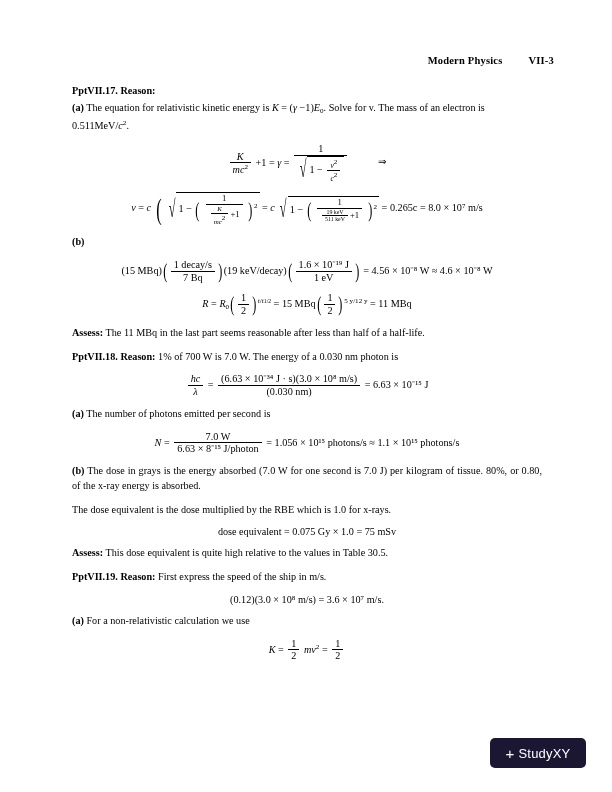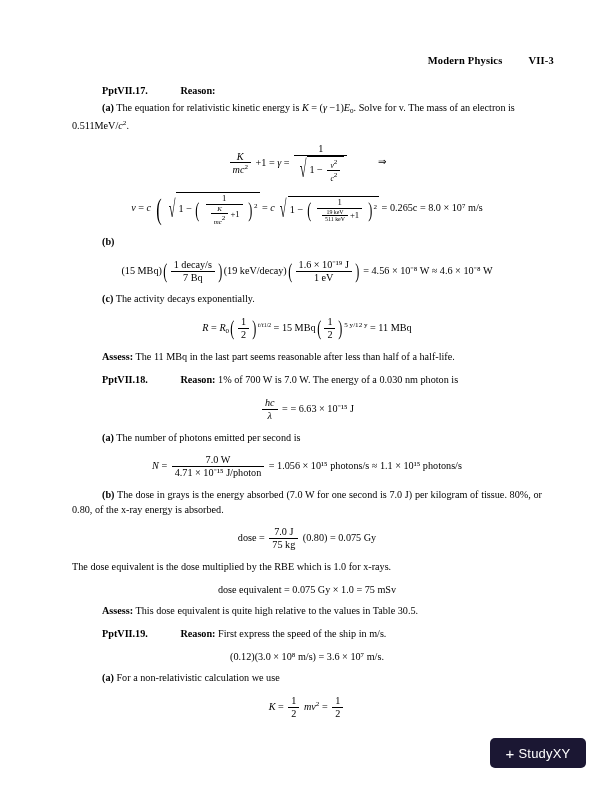--- a/index.html
+++ b/index.html
@@ -38,21 +38,21 @@
     left: 72px;
     width: 470px;
   }
   .para {
     font-size: 10.2px;
     line-height: 1.45;
     text-align: justify;
     margin: 0 0 2px 0;
   }
   .para.spaced { margin-top: 9px; }
-  .lbl { font-weight: bold; margin-left: 30px; }
+  .lbl { font-weight: bold; }
   .eq {
     text-align: center;
     font-size: 10.2px;
     margin: 9px 0 9px 0;
   }
   i { font-style: italic; }
   .sub { font-size: 7.1px; vertical-align: -0.32em; }
   .sup { font-size: 7.1px; vertical-align: 0.52em; }
   .frac {
     display: inline-block;
@@ -187,24 +187,20 @@
 
     <p class="para spaced">
       <span class="lbl">(b)</span>
     </p>
 
     <div class="eq">
       <span>(15 MBq)</span><span class="paren-big">(</span><span class="frac"><span class="num">1 decay/s</span><span class="den">7 Bq</span></span><span class="paren-big">)</span><span>(19 keV/decay)</span><span class="paren-big">(</span><span class="frac"><span class="num">1.6 × 10⁻¹⁹ J</span><span class="den">1 eV</span></span><span class="paren-big">)</span>
       <span>= 4.56 × 10⁻⁸ W ≈ 4.6 × 10⁻⁸ W</span>
     </div>
 
-    <p class="para spaced">
-      <span class="lbl">(c)</span>
-      <span>The activity decays exponentially.</span>
-    </p>
 
     <div class="eq">
       <i>R</i> = <i>R</i><span class="sub">0</span><span class="paren-big">(</span><span class="frac"><span class="num">1</span><span class="den">2</span></span><span class="paren-big">)</span><span class="sup"><i>t</i>/<i>t</i><span style="font-size:0.8em">1/2</span></span>
       = 15 MBq<span class="paren-big">(</span><span class="frac"><span class="num">1</span><span class="den">2</span></span><span class="paren-big">)</span><span class="sup">5 y/12 y</span>
       = 11 MBq
     </div>
 
     <p class="para spaced">
       <span class="lbl">Assess:</span>
       <span>The 11 MBq in the last part seems reasonable after less than half of a half-life.</span>
@@ -212,44 +208,40 @@
 
     <p class="para spaced">
       <span class="lbl">PptVII.18.</span>
       <span class="lbl">Reason:</span>
       <span>1% of 700 W is 7.0 W. The energy of a 0.030 nm photon is</span>
     </p>
 
     <div class="eq">
       <span class="frac"><span class="num"><i>hc</i></span><span class="den"><i>λ</i></span></span>
       =
+      <span class="frac"><span class="num">(6.63 × 10⁻³⁴ J · s)(3.0 × 10⁸ m/s)</span><span class="den">(0.030 nm)</span></span>
       <span>= 6.63 × 10⁻¹⁵ J</span>
     </div>
 
     <p class="para spaced">
       <span class="lbl">(a)</span>
       <span>The number of photons emitted per second is</span>
     </p>
 
     <div class="eq">
       <i>N</i> =
-      <span class="frac"><span class="num">7.0 W</span><span class="den">4.71 × 10⁻¹⁵ J/photon</span></span>
+      <span class="frac"><span class="num">7.0 W</span><span class="den">6.63 × 8⁻¹⁵ J/photon</span></span>
       <span>= 1.056 × 10¹⁵ photons/s ≈ 1.1 × 10¹⁵ photons/s</span>
     </div>
 
     <p class="para spaced">
       <span class="lbl">(b)</span>
       <span>The dose in grays is the energy absorbed (7.0 W for one second is 7.0 J) per kilogram of tissue. 80%, or 0.80, of the x-ray energy is absorbed.</span>
     </p>
 
-    <div class="eq">
-      <span>dose =</span>
-      <span class="frac"><span class="num">7.0 J</span><span class="den">75 kg</span></span>
-      <span>(0.80) = 0.075 Gy</span>
-    </div>
 
     <p class="para spaced">The dose equivalent is the dose multiplied by the RBE which is 1.0 for x-rays.</p>
 
     <div class="eq">dose equivalent = 0.075 Gy × 1.0 = 75 mSv</div>
 
     <p class="para spaced">
       <span class="lbl">Assess:</span>
       <span>This dose equivalent is quite high relative to the values in Table 30.5.</span>
     </p>
 

